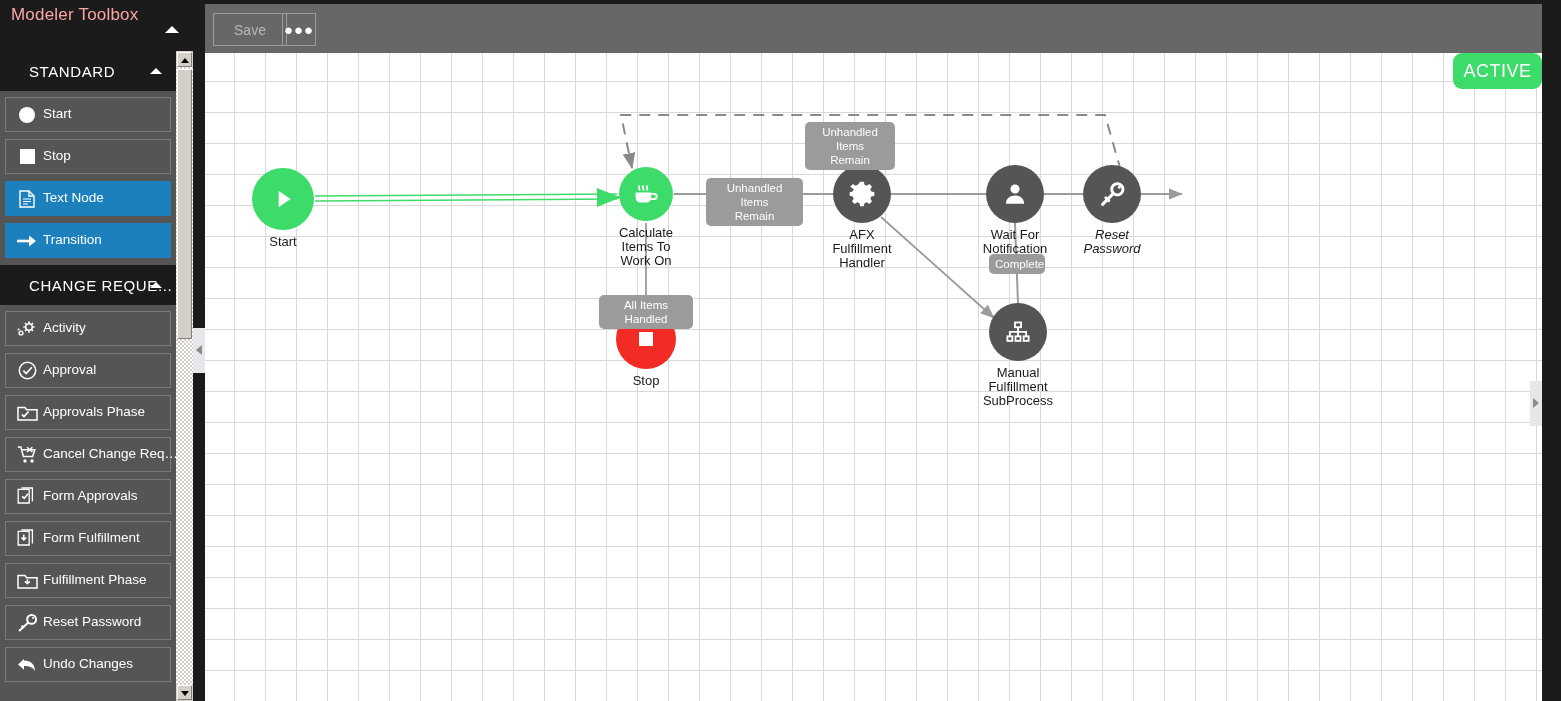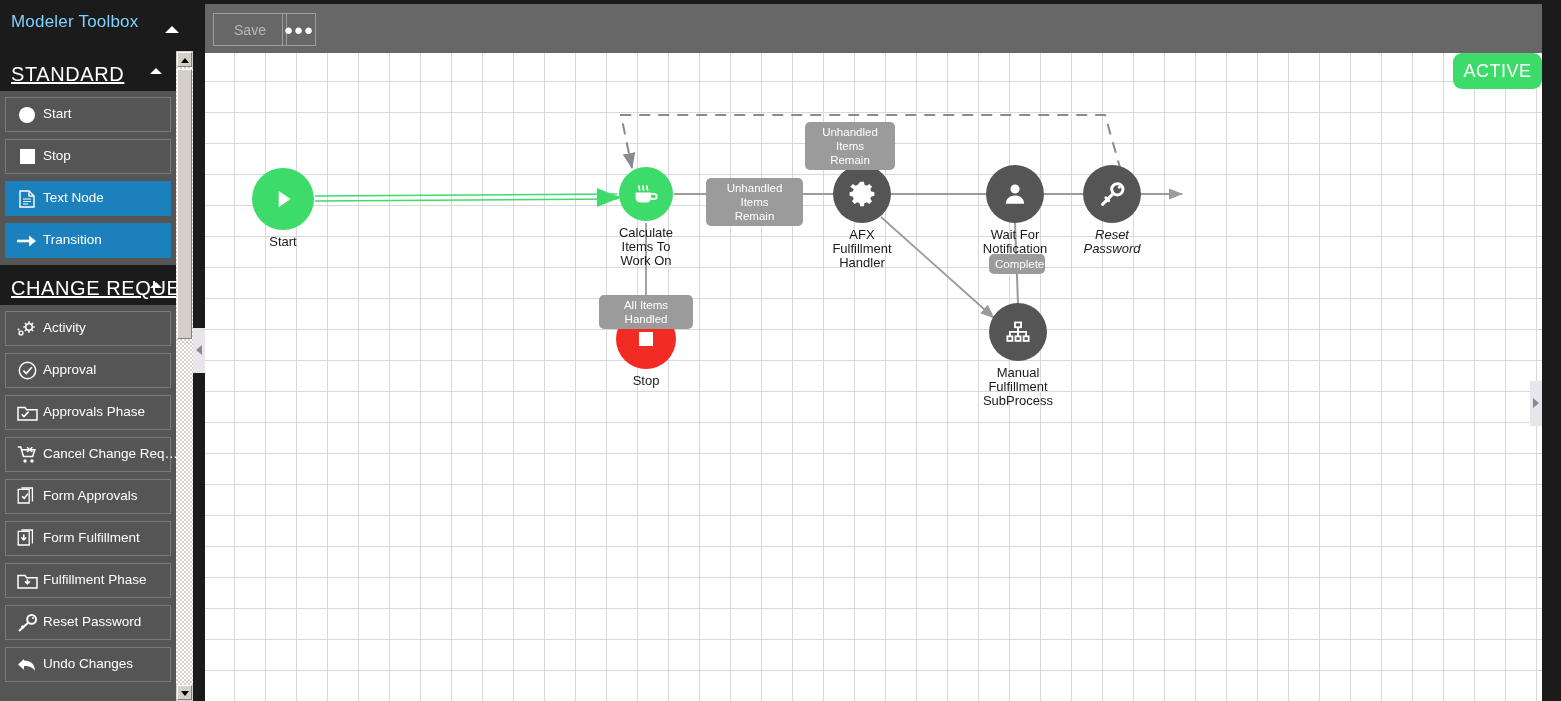--- a/index.html
+++ b/index.html
@@ -14,37 +14,37 @@
   
   #left-panel{
     position:absolute;left:0;top:0;width:193px;height:701px;
     background:#1b1b1b;overflow:hidden;
   }
   #panel-header{
     position:absolute;left:0;top:4px;width:193px;height:47px;
     background:#1b1b1b;color:#ffffff;
   }
   #panel-header .ttl{
-    position:absolute;left:11px;top:8px;font-size:17px;color:#7dd3fc;
+    position:absolute;left:11px;top:1px;font-size:17px;color:#fca5a5;
     letter-spacing:.2px;white-space:nowrap;
   }
   #panel-header .caret{
     position:absolute;right:14px;top:22px;
     width:0;height:0;border-left:7px solid transparent;border-right:7px solid transparent;
     border-bottom:7px solid #ffffff;
   }
   #panel-scrollarea{
     position:absolute;left:0;top:51px;width:176px;height:650px;
     background:#555555;overflow:hidden;
   }
   .section-head{
     position:relative;height:40px;background:#1b1b1b;color:#ffffff;
   }
   .section-head .lbl{
-    position:absolute;left:11px;top:12px;font-size:20px;letter-spacing:.6px;white-space:nowrap;text-decoration:underline;
+    position:absolute;left:29px;top:12px;font-size:15px;letter-spacing:.6px;white-space:nowrap;
   }
   .section-head .caret{
     position:absolute;right:14px;top:17px;
     width:0;height:0;border-left:6px solid transparent;border-right:6px solid transparent;
     border-bottom:6px solid #ffffff;
   }
   .tool-list{padding:6px 0 0 0;}
   .tool-item{
     position:relative;margin:0 5px 7px 5px;height:35px;
     background:#555555;border:1px solid #7a7a7a;

